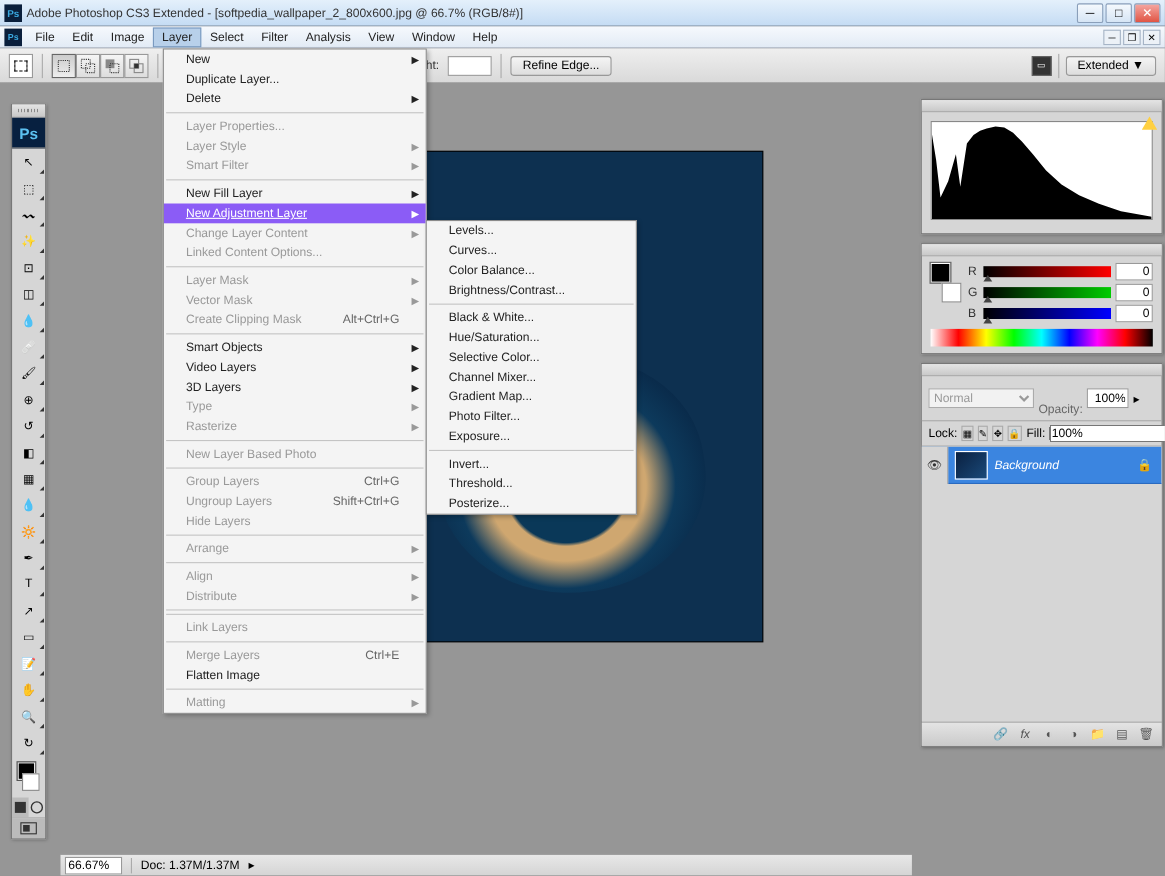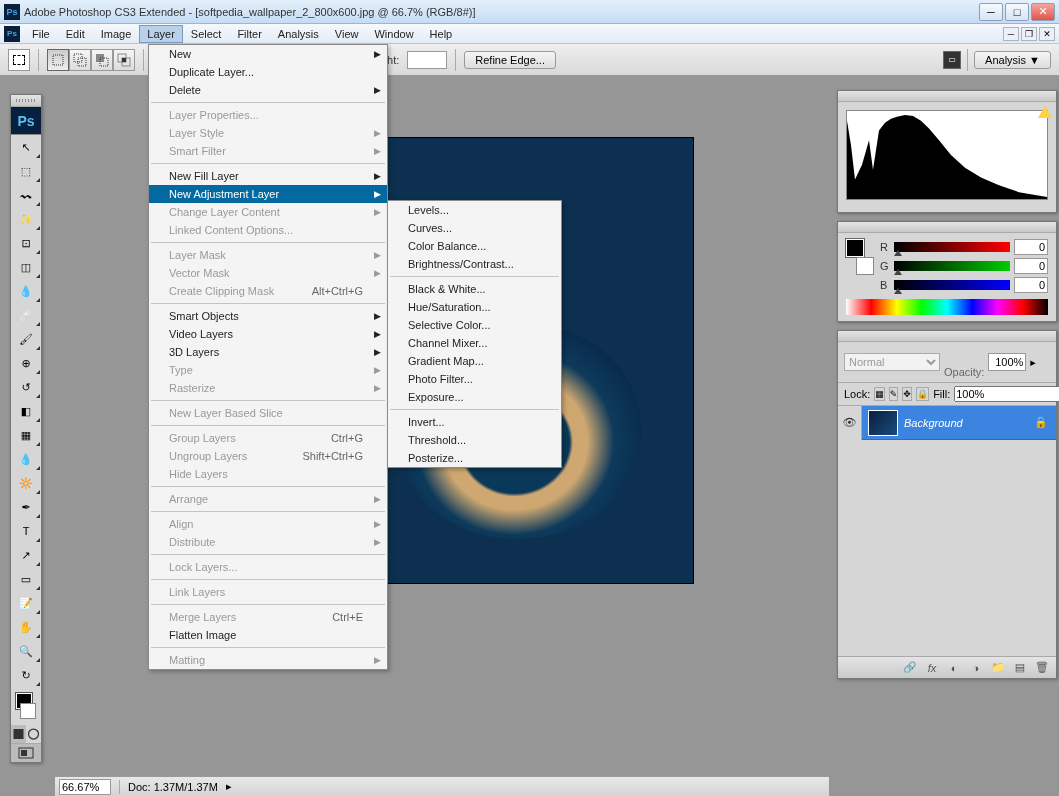--- a/index.html
+++ b/index.html
@@ -85,26 +85,26 @@
 .layers-panel .layer-item .eye { width: 24px; height: 34px; background: #d6d6d6; border-right: 1px solid #aaa; display: flex; align-items: center; justify-content: center; color: #333; }
 .layers-panel .layer-item .thumb { width: 30px; height: 26px; margin: 0 6px; background: linear-gradient(135deg,#0a2040,#1a4a7a); border: 1px solid #fff; }
 .layers-panel .layer-item .name { flex: 1; font-style: italic; }
 .layers-panel .layer-item .lock { width: 18px; height: 18px; margin-right: 6px; display:flex;align-items:center;justify-content:center; }
 .layers-panel .footer { height: 22px; background: linear-gradient(#e4e4e4,#cacaca); border-top: 1px solid #aaa; display: flex; align-items: center; justify-content: flex-end; gap: 6px; padding: 0 6px; }
 .layers-panel .footer .fic { width: 16px; height: 16px; display: flex; align-items: center; justify-content: center; color: #555; }
 
 .dropdown { position: absolute; background: #f4f4f4; border: 1px solid #8a8a8a; box-shadow: 2px 2px 4px rgba(0,0,0,.25); z-index: 100; text-align: right; }
 .dropdown .mi { display: flex; align-items: center; padding: 3px 24px 3px 20px; color: #222; white-space: nowrap; cursor: default; position: relative; }
 .dropdown .mi.disabled { color: #999; }
-.dropdown .mi.highlighted { background: #0369a1; color: #fff; }
+.dropdown .mi.highlighted { background: #8b5cf6; color: #fff; text-decoration: underline; }
 .dropdown .mi .shortcut { margin-left: auto; padding-left: 30px; color: #666; }
 .dropdown .mi .sub-arrow { position: absolute; right: 6px; font-size: 9px; }
 .dropdown .msep { height: 1px; background: #c4c4c4; margin: 3px 2px; }
 .layer-menu { left: 148px; top: 44px; width: 240px; }
-.sub-menu { left: 387px; top: 200px; width: 175px; }
+.sub-menu { left: 387px; top: 200px; width: 192px; }
 svg { width: 16px; height: 16px; }
 </style>
 </head>
 <body>
 
 <div class="titlebar">
   <div class="ps-icon">Ps</div>
   <div class="title">Adobe Photoshop CS3 Extended - [softpedia_wallpaper_2_800x600.jpg @ 66.7% (RGB/8#)]</div>
   <div class="win-controls">
     <div class="win-btn">─</div>
@@ -161,21 +161,21 @@
   <label>Width:</label>
   <input type="text" value="" style="">
   <span>⇄</span>
   <label>Height:</label>
   <input type="text" value="" style="">
   <div class="sep"></div>
   <div class="btn">Refine Edge...</div>
   <div class="workspace">
     <div class="wicon">▭</div>
     <div class="sep"></div>
-    <div class="btn">Analysis ▼</div>
+    <div class="btn">Extended ▼</div>
   </div>
 </div>
 
 <div class="main">
 
   <div class="toolbox">
     <div class="head">
         <div class="head-dots"></div>
       </div>
     <div class="ps-logo">Ps</div>
@@ -472,21 +472,21 @@
     <div class="mi disabled">
       <span>Type</span>
       <span class="sub-arrow">▶</span>
     </div>
     <div class="mi disabled">
       <span>Rasterize</span>
       <span class="sub-arrow">▶</span>
     </div>
     <div class="msep"></div>
     <div class="mi disabled">
-      <span>New Layer Based Slice</span>
+      <span>New Layer Based Photo</span>
     </div>
     <div class="msep"></div>
     <div class="mi disabled">
       <span>Group Layers</span>
       <span class="shortcut">Ctrl+G</span>
     </div>
     <div class="mi disabled">
       <span>Ungroup Layers</span>
       <span class="shortcut">Shift+Ctrl+G</span>
     </div>
@@ -501,23 +501,20 @@
     <div class="msep"></div>
     <div class="mi disabled">
       <span>Align</span>
       <span class="sub-arrow">▶</span>
     </div>
     <div class="mi disabled">
       <span>Distribute</span>
       <span class="sub-arrow">▶</span>
     </div>
     <div class="msep"></div>
-    <div class="mi disabled">
-      <span>Lock Layers...</span>
-    </div>
     <div class="msep"></div>
     <div class="mi disabled">
       <span>Link Layers</span>
     </div>
     <div class="msep"></div>
     <div class="mi disabled">
       <span>Merge Layers</span>
       <span class="shortcut">Ctrl+E</span>
     </div>
     <div class="mi">

